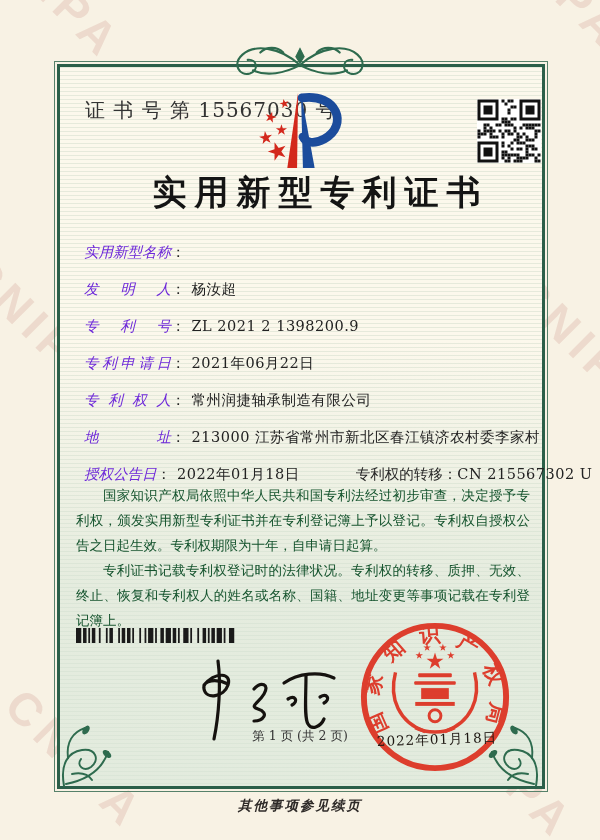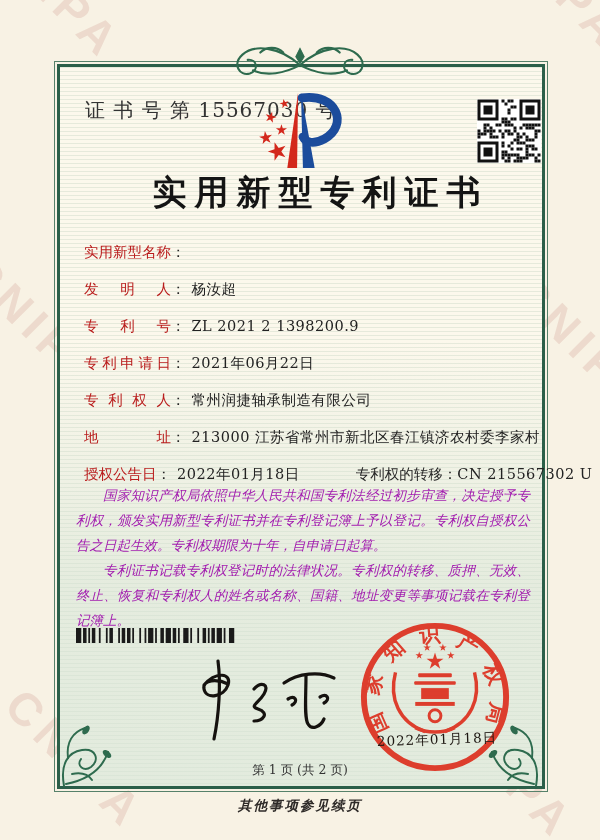--- a/index.html
+++ b/index.html
@@ -28,45 +28,45 @@
   
   .cert-no{position:absolute;left:85px;top:97px;font-size:20px;letter-spacing:1px;color:#333;}
   .logo{position:absolute;left:241px;top:90px;width:118px;height:83px;}
   .qr{position:absolute;left:477px;top:99px;width:64px;height:64px;background:#fff;}
   .title{position:absolute;left:0;right:0;top:170px;text-align:center;
          font-size:34px;font-weight:bold;letter-spacing:8px;color:#141414;margin-left:41px;}
 
   
   .fields{position:absolute;left:84px;top:242px;right:56px;display:flex;flex-direction:column;gap:15.5px;}
   .frow{display:flex;align-items:baseline;font-size:14.5px;line-height:21.5px;white-space:nowrap;}
-  .flabel{display:inline-block;width:87px;text-align:justify;text-align-last:justify;color:#b91c1c;}
+  .flabel{display:inline-block;width:87px;text-align:justify;text-align-last:justify;color:#6d28d9;font-style:italic;}
   .fcolon{margin-right:6px;}
   .fvalue{letter-spacing:0.5px;color:#222;}
   .fcol2{margin-left:56px;}
 
   
   .body-text{position:absolute;left:76px;top:483px;width:454px;
-             font-size:13.5px;line-height:25px;font-style:italic;color:#a21caf;text-align:justify;}
+             font-size:13.5px;line-height:25px;color:#14532d;text-align:justify;}
   .body-text p{margin:0;text-indent:2em;}
 
   
   .barcode{position:absolute;left:76px;top:628px;width:160px;height:15px;}
 
   
   .sig-labels{position:absolute;left:88px;top:682px;font-family:"Liberation Sans",sans-serif;
               font-size:15px;font-weight:600;letter-spacing:3px;color:#2b2b2b;line-height:27px;}
   .sig-script{position:absolute;left:178px;top:653px;width:178px;height:97px;}
 
   
   .seal{position:absolute;left:356px;top:618px;width:158px;height:158px;opacity:0.95;}
   .seal-date{position:absolute;left:352px;top:731px;width:170px;text-align:center;
              font-size:13.5px;letter-spacing:1px;color:#1d1712;transform:rotate(-2deg);}
 
   
-  .page-info{position:absolute;left:0;right:0;top:762px;text-align:center;font-size:12.5px;color:#333;}
+  .page-info{position:absolute;left:0;right:0;top:728px;text-align:center;font-size:12.5px;color:#333;}
   .continuation{position:absolute;left:0;right:0;top:797px;text-align:center;
                 font-size:13.5px;font-style:italic;color:#2e2a28;letter-spacing:2px;font-weight:bold;}
 </style>
 </head>
 <body>
 
 <div class="page">
 
   <span class="wm" style="left:-35px;top:-38px;">CNIPA</span>
   <span class="wm" style="left:468px;top:-48px;">CNIPA</span>

